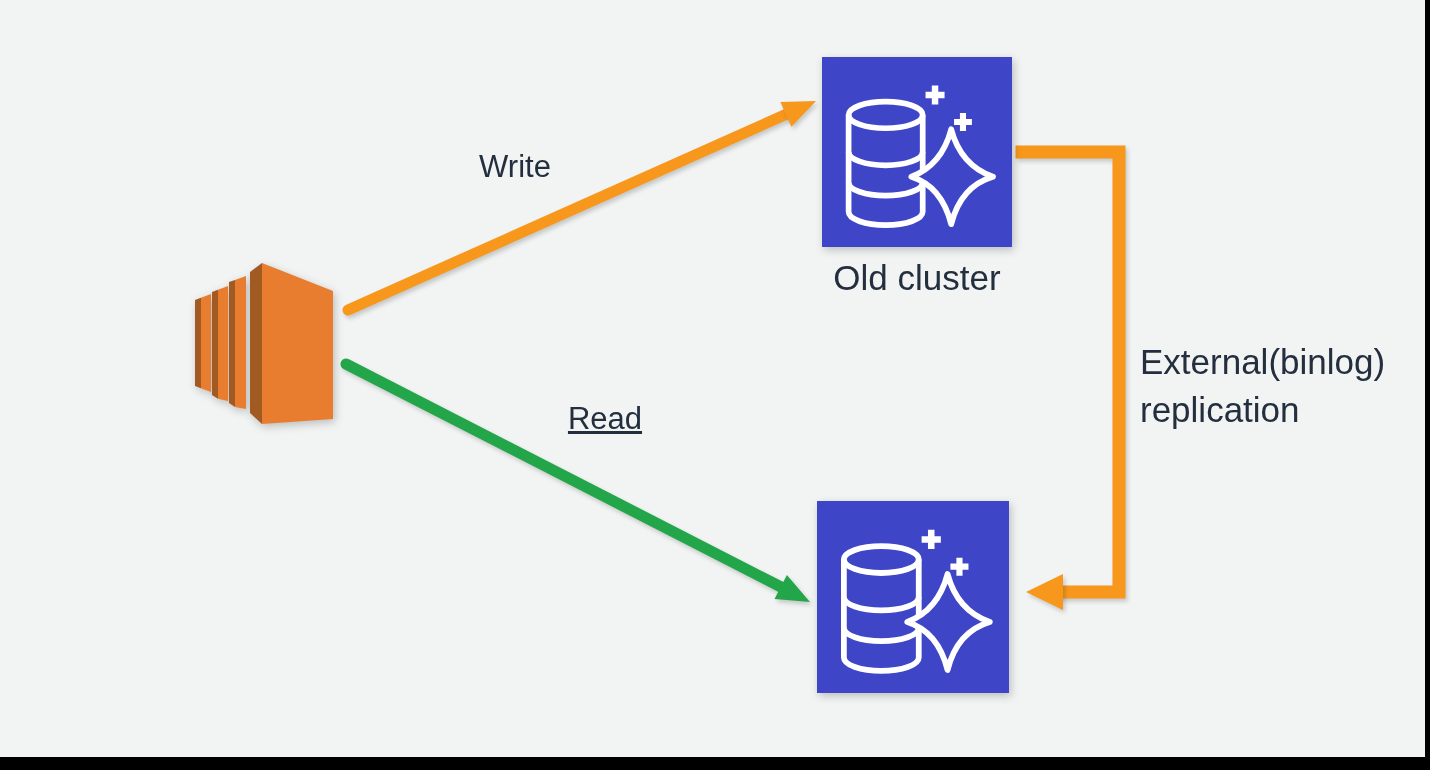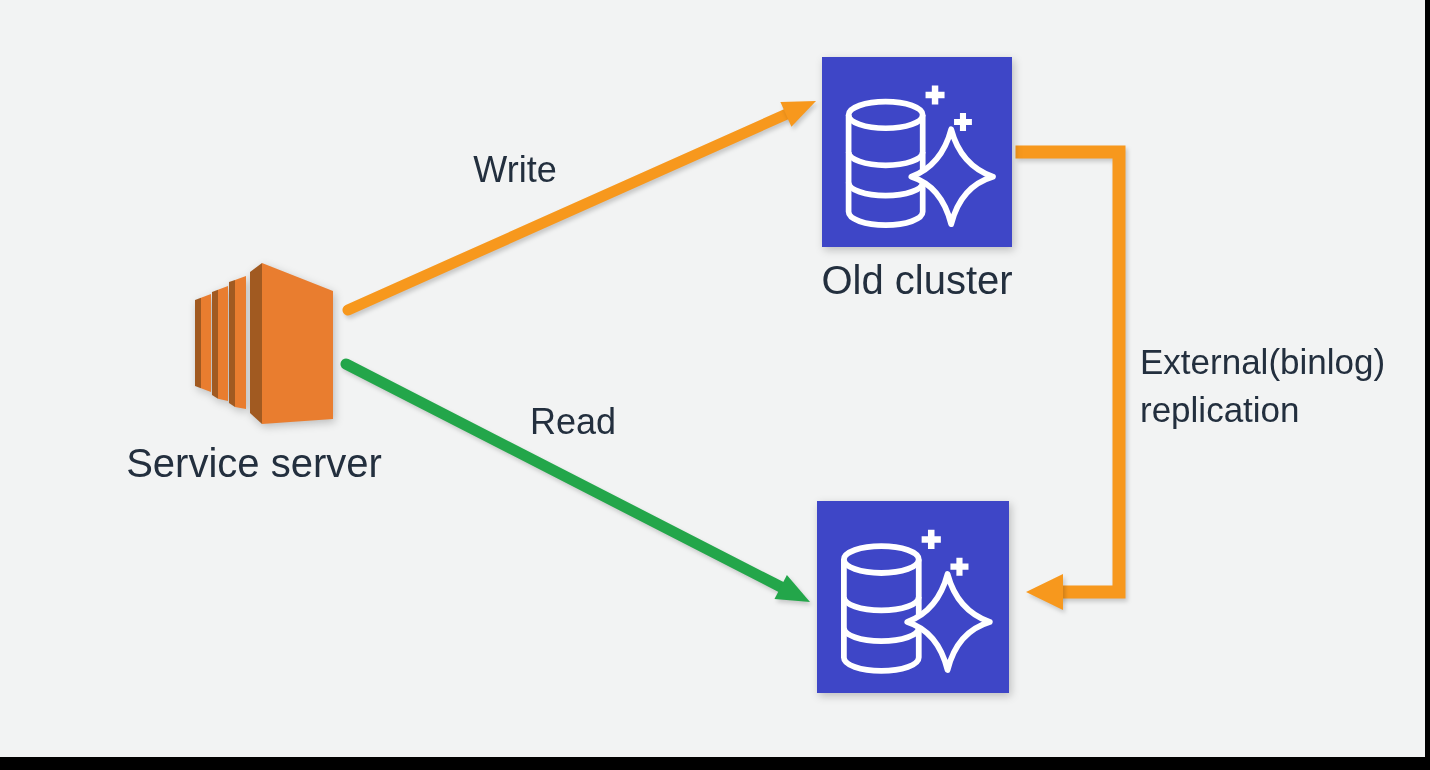--- a/index.html
+++ b/index.html
@@ -23,28 +23,28 @@
   .arrow-layer line, .arrow-layer polyline, .arrow-layer polygon {
     filter: drop-shadow(2px 3px 2px rgba(0,0,0,0.18));
   }
   .node-icon {
     position: absolute;
     filter: drop-shadow(2px 3px 4px rgba(0,0,0,0.22));
   }
   .node-label {
     position: absolute;
     color: #232F3E;
-    font-size: 40px;
+    font-size: 35px;
     text-align: center;
     white-space: nowrap;
   }
   .edge-label {
     position: absolute;
     color: #232F3E;
-    font-size: 36px;
+    font-size: 31px;
     text-align: center;
     white-space: nowrap;
   }
   .edge-label.multiline {
     text-align: left;
     white-space: normal;
     width: 312px;
     line-height: 1.38;
     font-size: 35px;
   }
@@ -73,21 +73,20 @@
 
     <polygon points="19,31 25,28.8 25,137.8 19,134" fill="#A15A21"></polygon>
     <polygon points="25,28.8 35,25 35,140 25,137.8" fill="#E97D2F"></polygon>
 
     <polygon points="36,21 42,18.9 42,145.9 36,142" fill="#A15A21"></polygon>
     <polygon points="42,18.9 53,15 53,148 42,145.9" fill="#E97D2F"></polygon>
 
     <polygon points="57,11 69,2 69,163 57,152" fill="#A15A21"></polygon>
     <polygon points="69,2 140,30 140,158 69,163" fill="#E97D2F"></polygon>
   </svg>
-  <div class="node-label" style="left:104px; top:441px; width:300px;">Service server</div>
 
   <svg class="node-icon" style="left:822px; top:57px;" width="190" height="190" viewBox="0 0 100 100">
     <rect x="0" y="0" width="100" height="100" fill="#3E46C7"></rect>
     <g fill="none" stroke="#FFFFFF" stroke-width="3">
       <ellipse cx="33.5" cy="30.5" rx="19.5" ry="7"></ellipse>
       <path d="M14,30.5 L14,81.5 A19.5,7 0 0 0 53,81.5 L53,30.5"></path>
       <path d="M14,50 A19.5,7 0 0 0 53,50"></path>
       <path d="M14,66 A19.5,7 0 0 0 53,66"></path>
     </g>
     <path d="M68,38 Q73,57 90,63 Q73,68 68,88 Q63,68 47,63 Q63,57 68,38 Z" stroke="#FFFFFF" stroke-width="3" stroke-linejoin="round" fill="#3E46C7"></path>
@@ -104,20 +103,20 @@
       <path d="M14,50 A19.5,7 0 0 0 53,50"></path>
       <path d="M14,66 A19.5,7 0 0 0 53,66"></path>
     </g>
     <path d="M68,38 Q73,57 90,63 Q73,68 68,88 Q63,68 47,63 Q63,57 68,38 Z" stroke="#FFFFFF" stroke-width="3" stroke-linejoin="round" fill="#3E46C7"></path>
     <path d="M59.5,15 v10 M54.5,20 h10" stroke="#FFFFFF" stroke-width="3.4"></path>
     <path d="M74.2,29.5 v9.4 M69.5,34.2 h9.4" stroke="#FFFFFF" stroke-width="3.2"></path>
   </svg>
 
   <div class="edge-label" style="left:440px; top:149px; width:150px;">Write</div>
 
-  <div class="edge-label" style="left:498px; top:401px; width:150px;">Read</div>
+  <div class="edge-label" style="left:530px; top:401px; width:150px;text-decoration:underline;">Read</div>
 
   <div class="edge-label multiline" style="left:1140px; top:338px;">External(binlog) replication</div>
 
 </div>
 
 <div style="position:absolute; left:0; top:757px; width:1430px; height:13px; background:#000;"></div>
 <div style="position:absolute; left:1425px; top:0; width:5px; height:770px; background:#000;"></div>
 
 </body></html>

